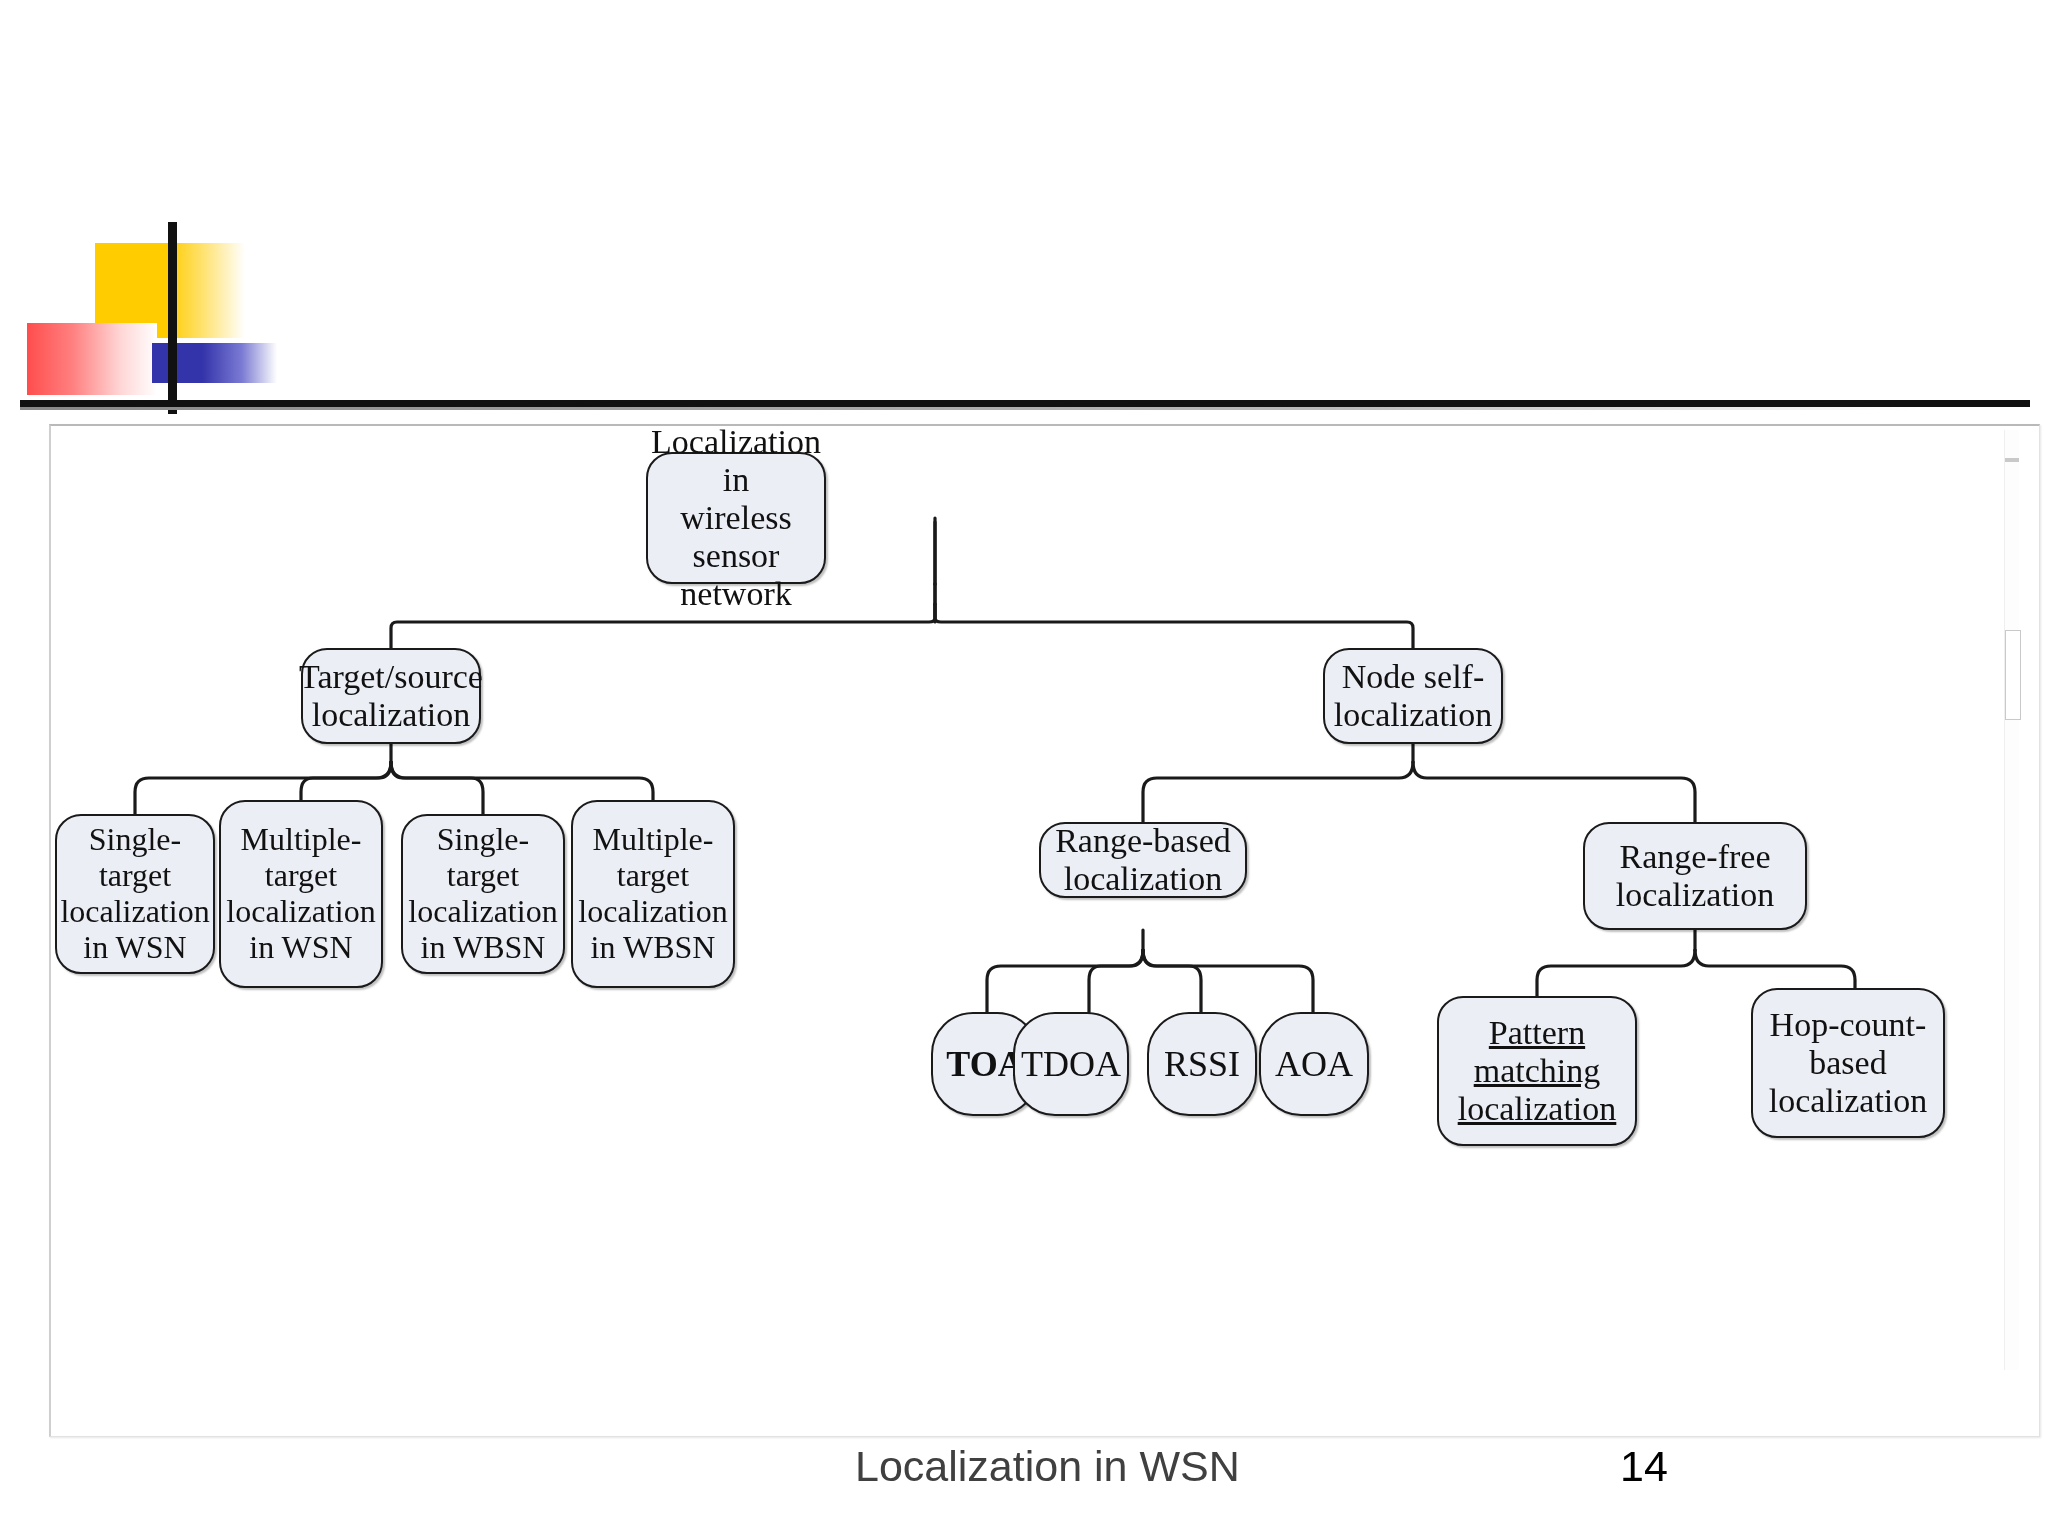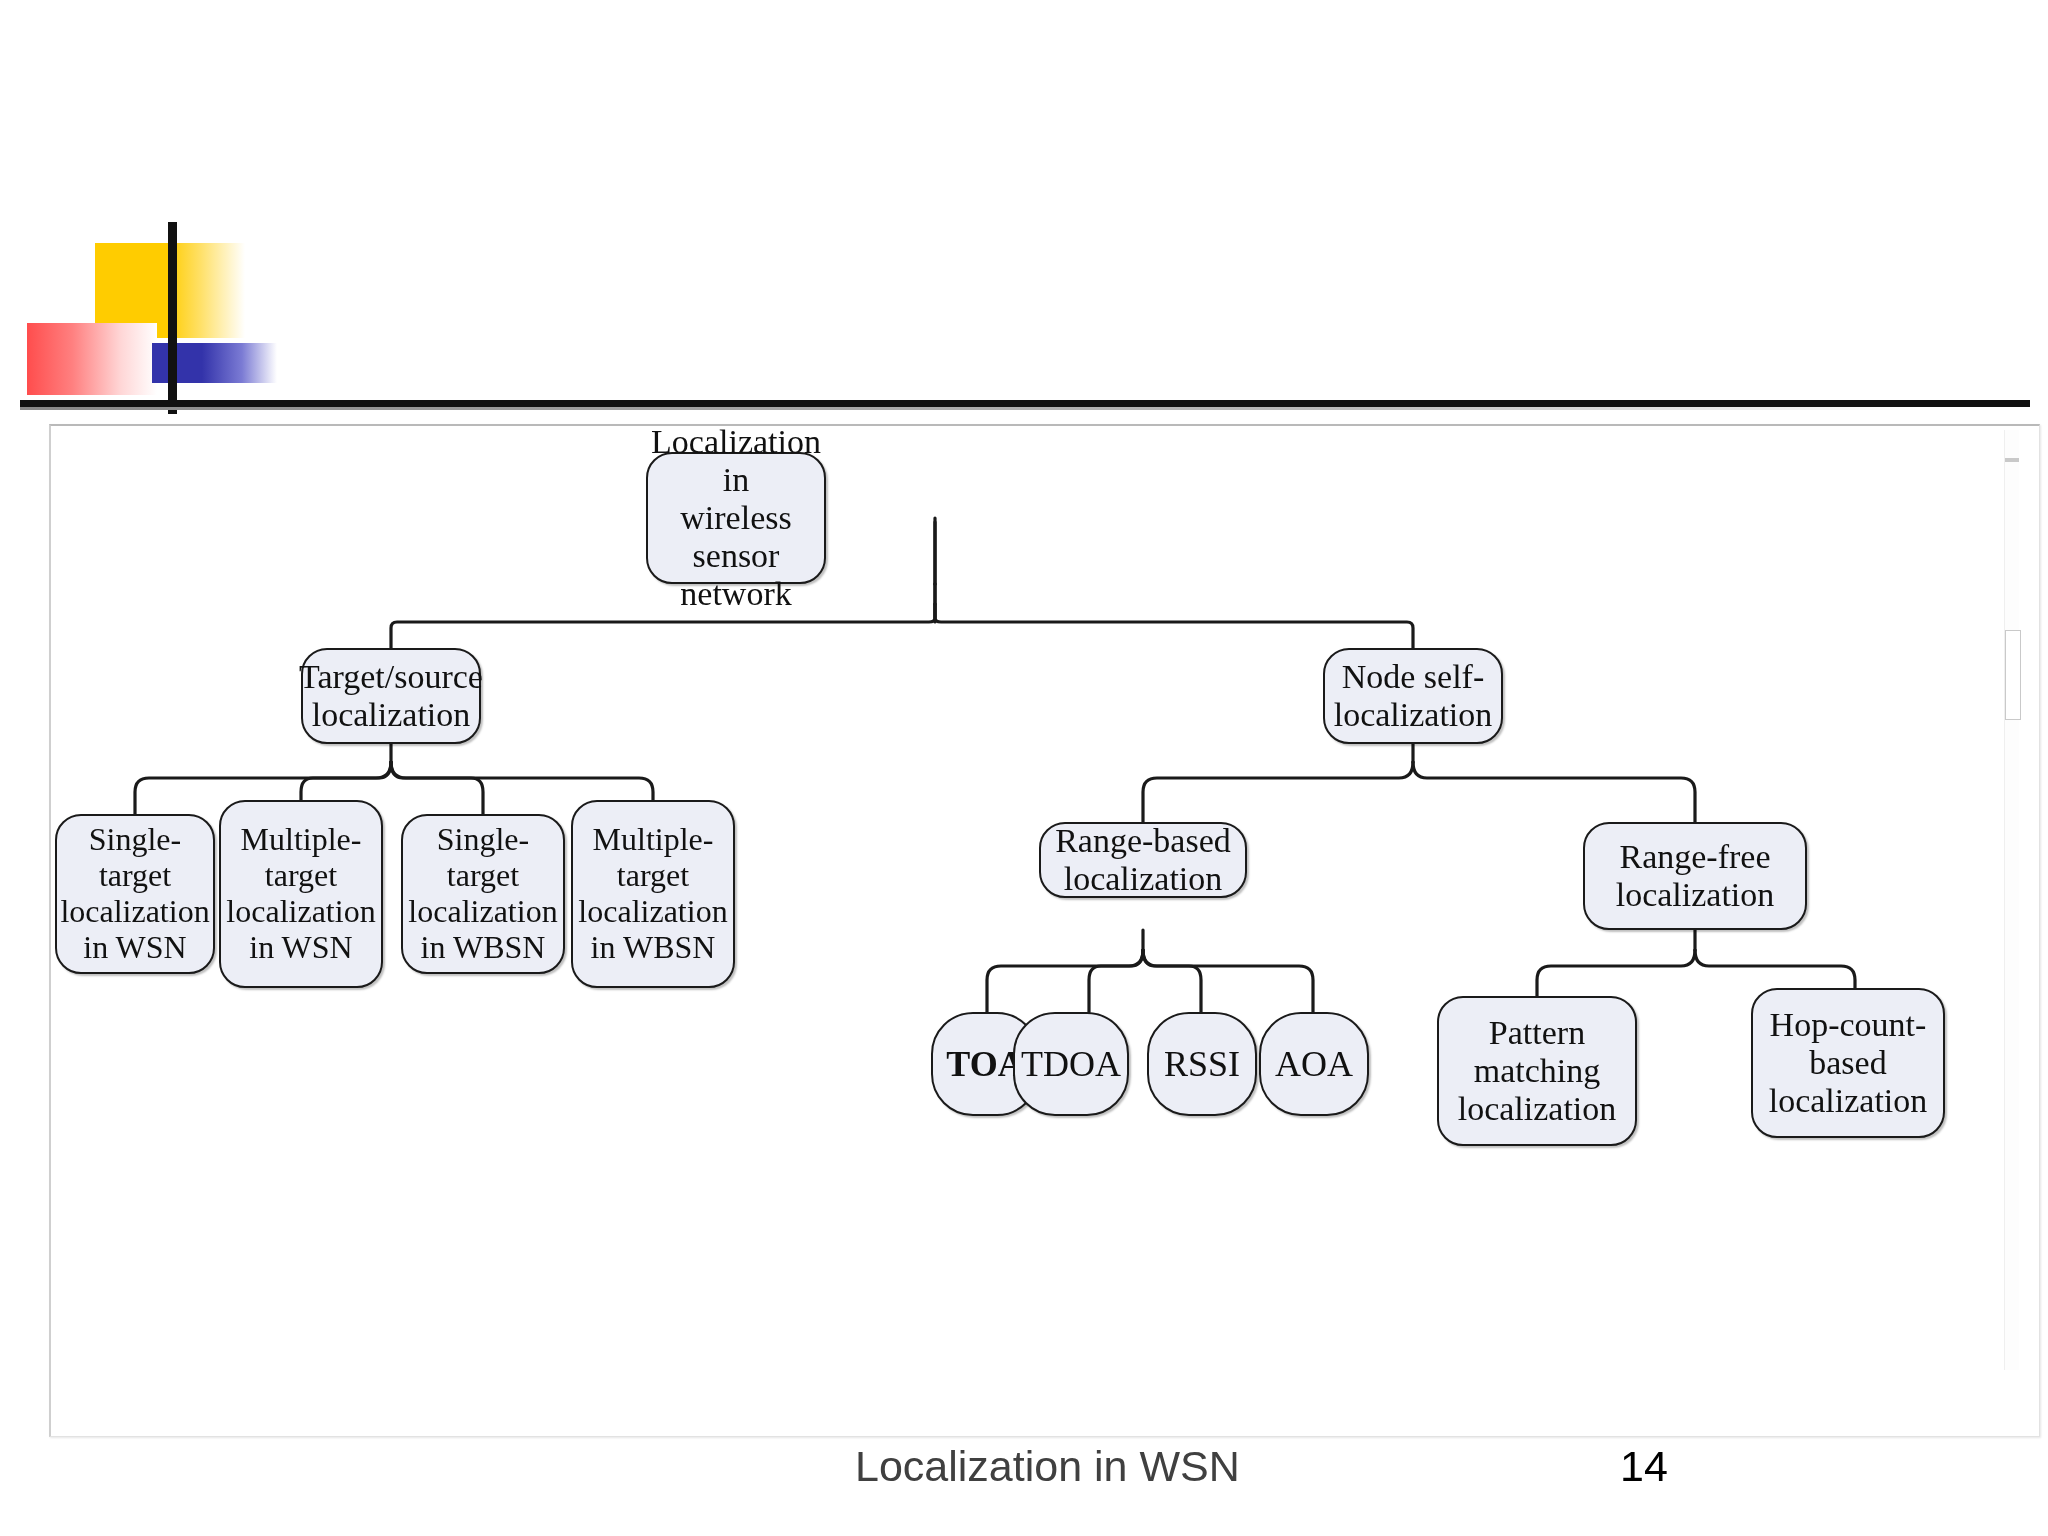--- a/index.html
+++ b/index.html
@@ -276,21 +276,21 @@
 localization</div>
 
       <div class="node small-pill" style="left:880px; top:586px; width:108px; height:104px; font-size:36px;font-weight:bold;">TOA</div>
 
       <div class="node small-pill" style="left:962px; top:586px; width:116px; height:104px; font-size:36px;">TDOA</div>
 
       <div class="node small-pill" style="left:1096px; top:586px; width:110px; height:104px; font-size:36px;">RSSI</div>
 
       <div class="node small-pill" style="left:1208px; top:586px; width:110px; height:104px; font-size:36px;">AOA</div>
 
-      <div class="node" style="left:1386px; top:570px; width:200px; height:150px; font-size:34px;">Pattern
+      <div class="node" style="left:1386px; top:570px; width:200px; height:150px; font-size:34px;text-decoration:underline;">Pattern
 matching
 localization</div>
 
       <div class="node" style="left:1700px; top:562px; width:194px; height:150px; font-size:34px;">Hop-count-
 based
 localization</div>
 
     </div>
   </div>
 

